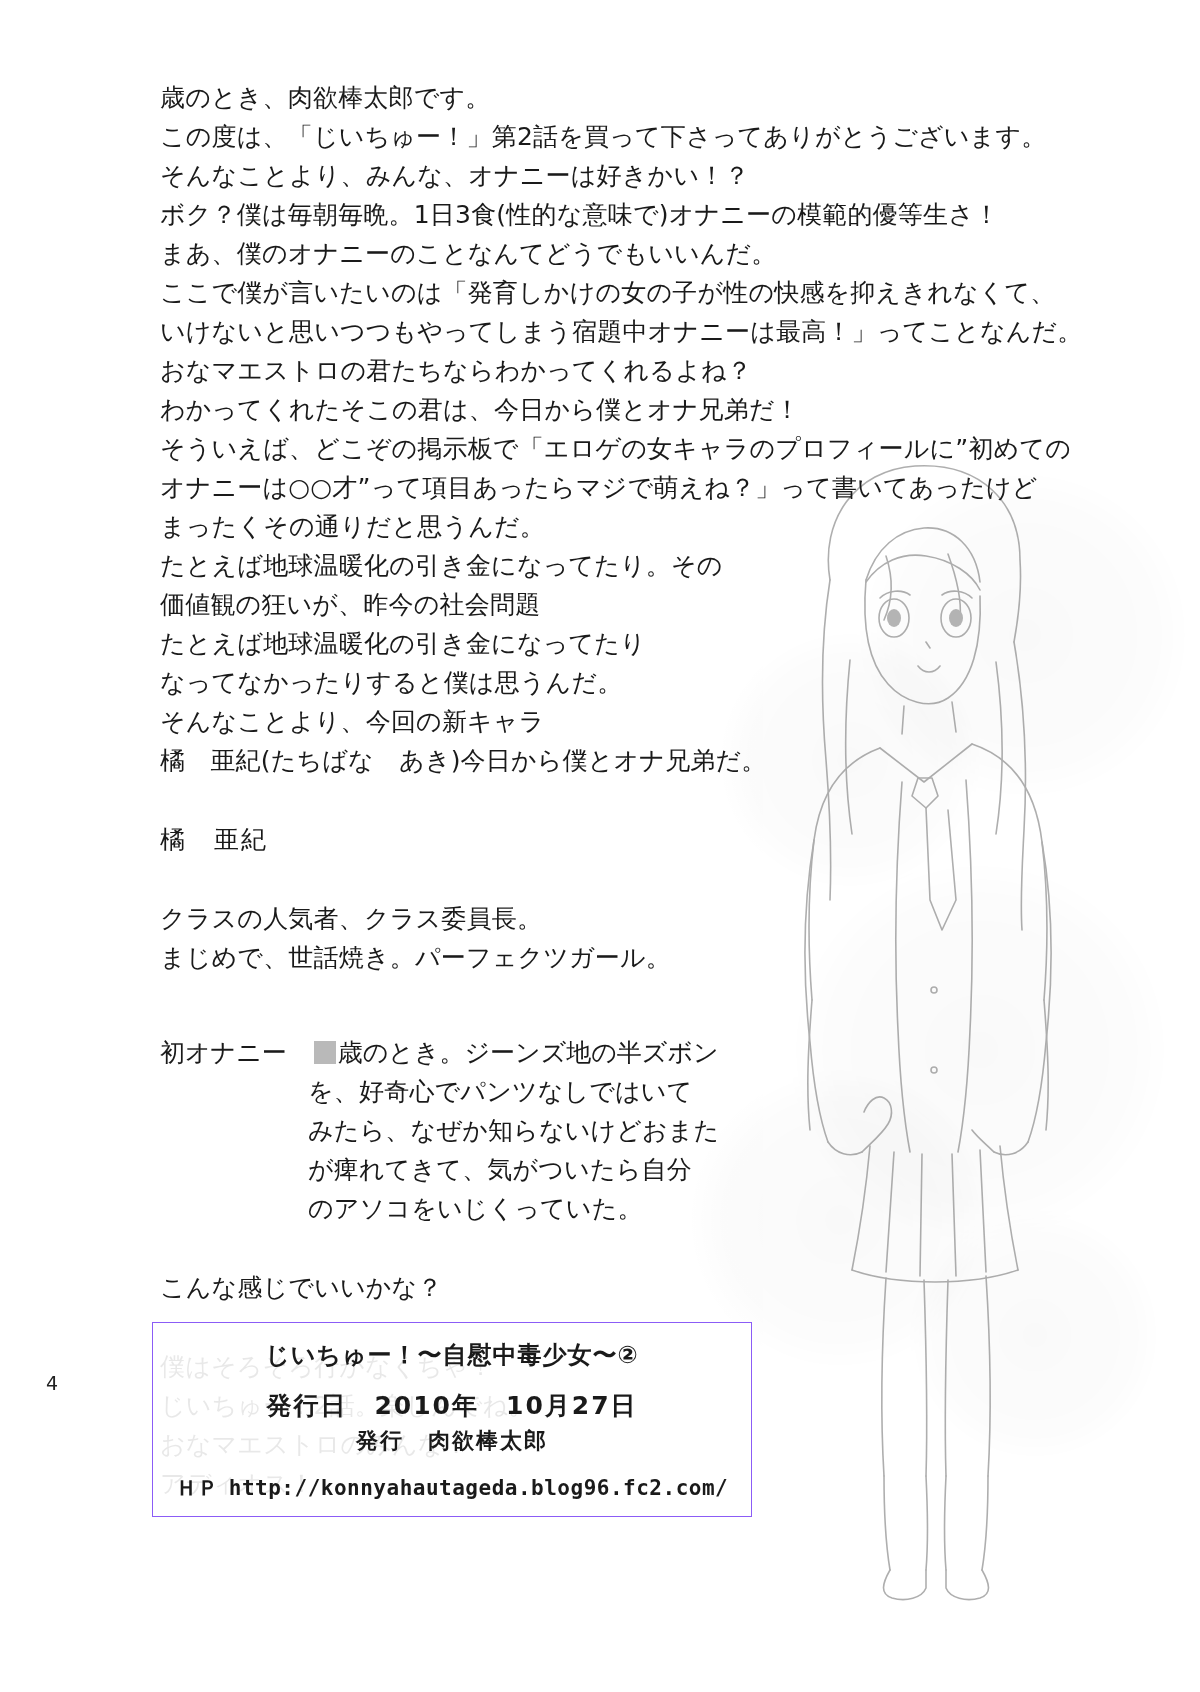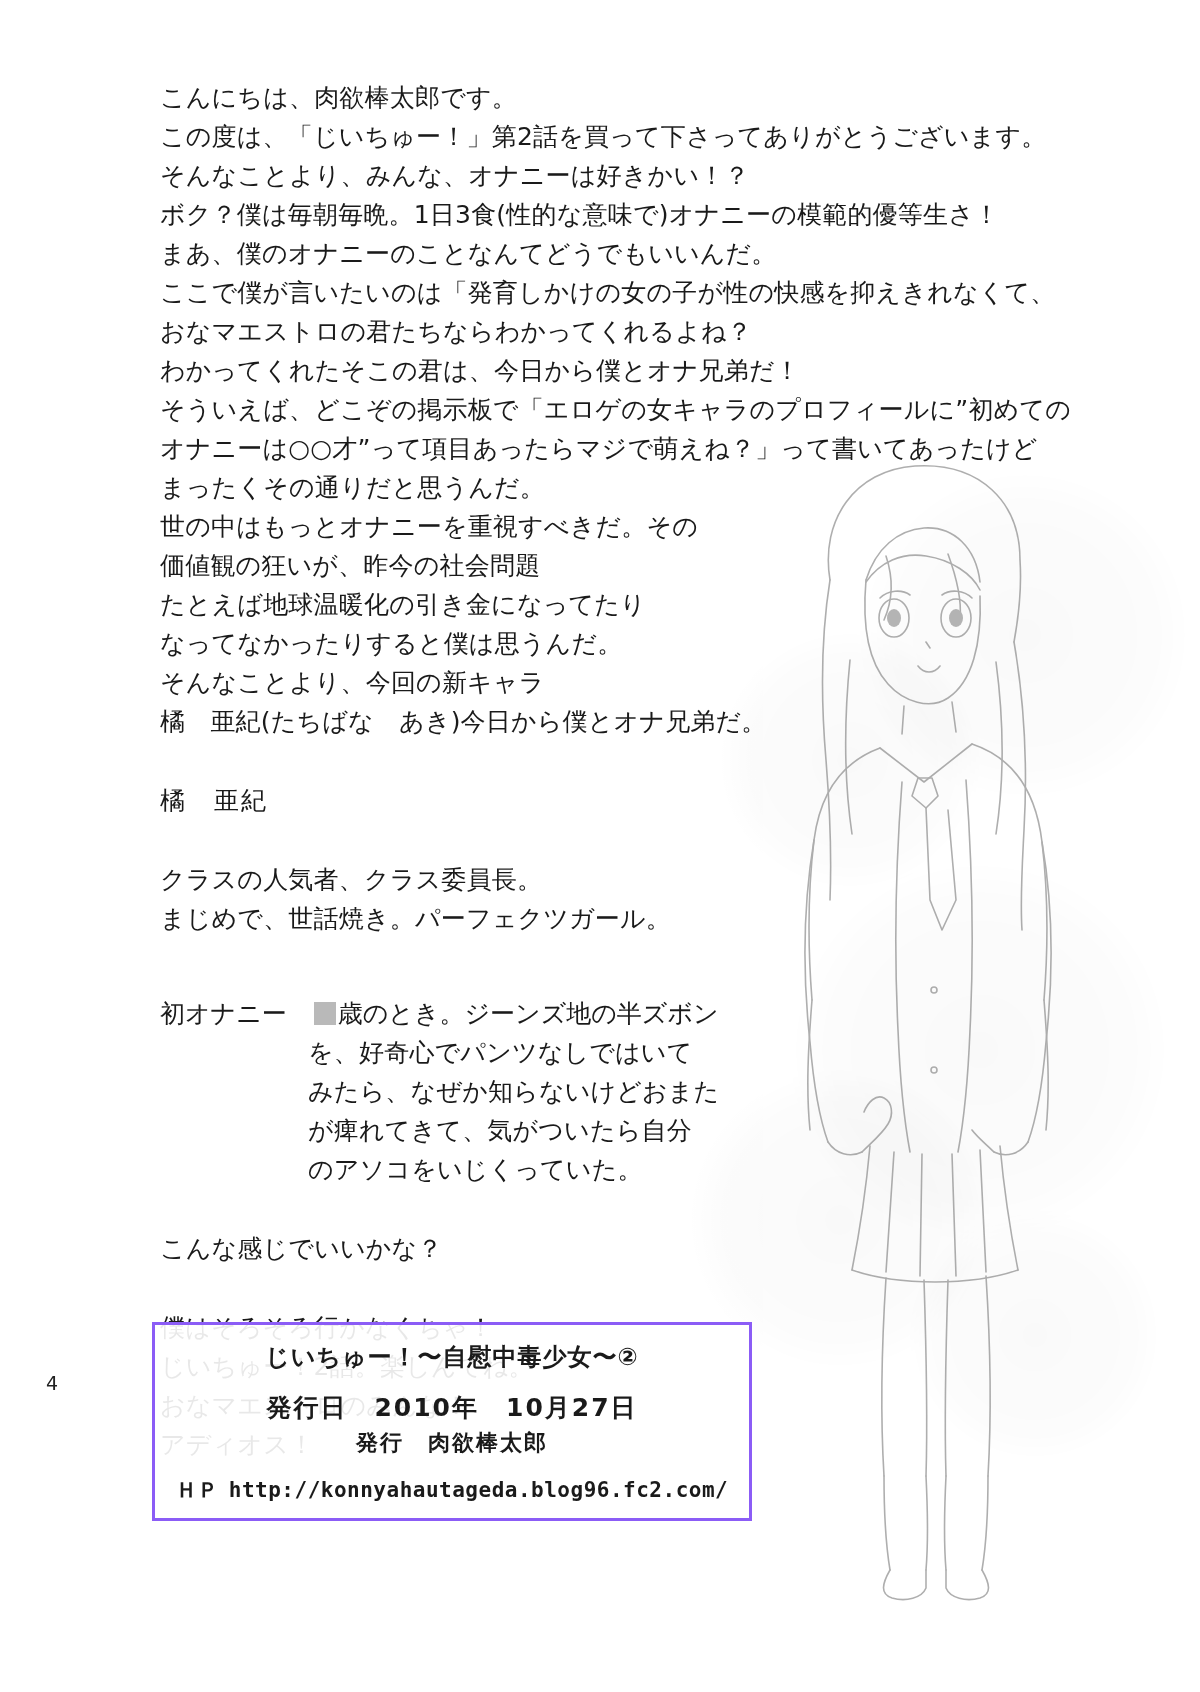--- a/index.html
+++ b/index.html
@@ -88,21 +88,21 @@
     font-size: 19px;
     color: #222;
   }
 
   
   .colophon {
     position: absolute;
     left: 152px;
     top: 1322px;
     width: 600px;
-    border: 3px solid #8b5cf6;
+    border: 1px solid #8b5cf6;
     box-sizing: border-box;
     padding: 16px 0 14px 0;
     text-align: center;
     background: rgba(255,255,255,0.9);
   }
   .colophon-title {
     font-size: 24px;
     font-weight: bold;
     letter-spacing: 1px;
     margin-bottom: 18px;
@@ -207,32 +207,33 @@
 
       <path d="M210 1140 C202 1154 200 1164 212 1168 C226 1172 242 1168 246 1158 L246 1140"></path>
       <path d="M266 1140 L266 1158 C270 1168 286 1172 300 1168 C312 1164 310 1154 302 1140"></path>
     </g>
   </svg>
 </div>
 
 <div class="text-column">
 
   <div>
-    <div class="para-line">こんにちは、肉欲棒太郎です。</div>
+    <div class="para-line">歳のとき、肉欲棒太郎です。</div>
     <div class="para-line">この度は、「じいちゅー！」第2話を買って下さってありがとうございます。</div>
     <div class="para-line">そんなことより、みんな、オナニーは好きかい！？</div>
     <div class="para-line">ボク？僕は毎朝毎晩。1日3食(性的な意味で)オナニーの模範的優等生さ！</div>
     <div class="para-line">まあ、僕のオナニーのことなんてどうでもいいんだ。</div>
     <div class="para-line">ここで僕が言いたいのは「発育しかけの女の子が性の快感を抑えきれなくて、</div>
+    <div class="para-line">いけないと思いつつもやってしまう宿題中オナニーは最高！」ってことなんだ。</div>
     <div class="para-line">おなマエストロの君たちならわかってくれるよね？</div>
     <div class="para-line">わかってくれたそこの君は、今日から僕とオナ兄弟だ！</div>
     <div class="para-line">そういえば、どこぞの掲示板で「エロゲの女キャラのプロフィールに”初めての</div>
     <div class="para-line">オナニーは○○才”って項目あったらマジで萌えね？」って書いてあったけど</div>
     <div class="para-line">まったくその通りだと思うんだ。</div>
-    <div class="para-line">世の中はもっとオナニーを重視すべきだ。その</div>
+    <div class="para-line">たとえば地球温暖化の引き金になってたり。その</div>
     <div class="para-line">価値観の狂いが、昨今の社会問題</div>
     <div class="para-line">たとえば地球温暖化の引き金になってたり</div>
     <div class="para-line">なってなかったりすると僕は思うんだ。</div>
     <div class="para-line">そんなことより、今回の新キャラ</div>
     <div class="para-line">橘　亜紀(たちばな　あき)今日から僕とオナ兄弟だ。</div>
   </div>
 
   <div class="spacer-md"></div>
 
   <div class="char-name">橘　亜紀</div>

